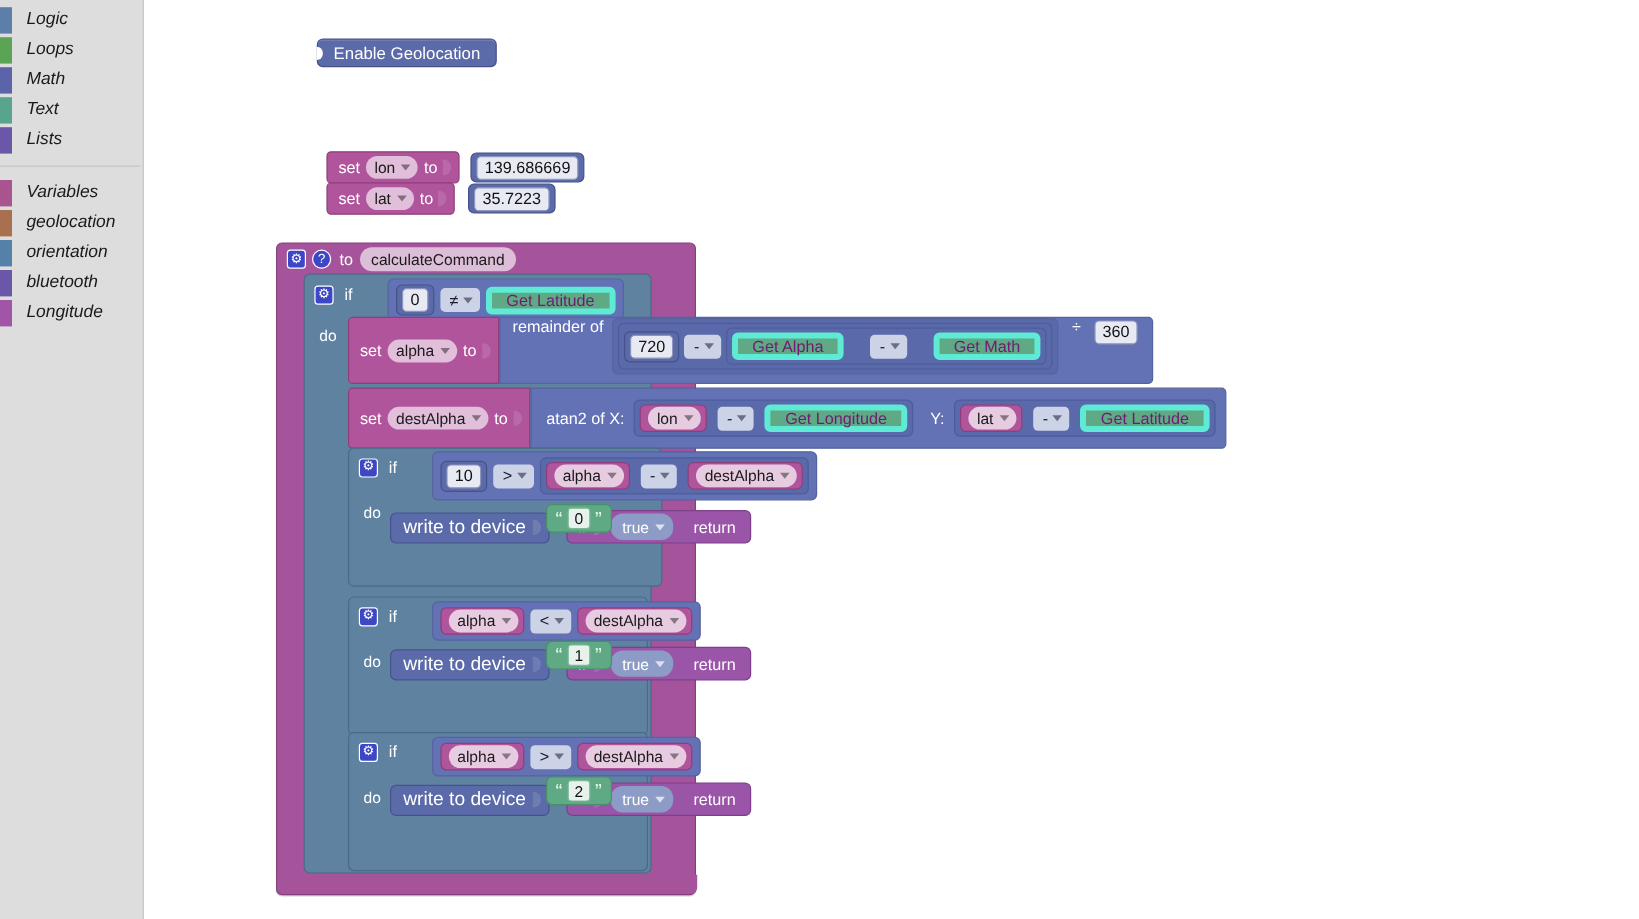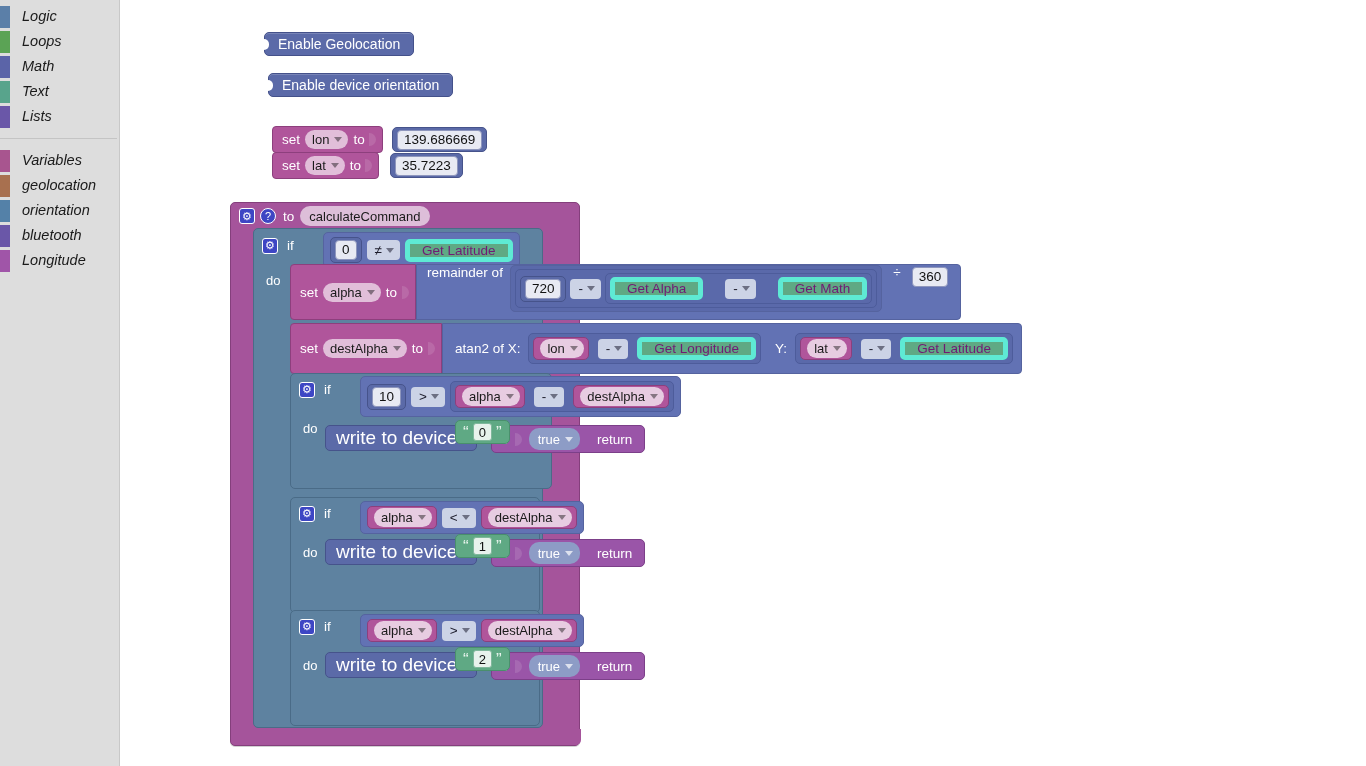--- a/index.html
+++ b/index.html
@@ -214,21 +214,21 @@
     color: #fff; font-size: 13.5px;
     cursor: pointer;
   }
   .write-blk {
     background: #5b6aa8;
     border: 1px solid #46538b;
     border-radius: 5px;
     height: 26px;
     display: inline-flex; align-items: center;
     padding: 0 6px 0 10px; gap: 6px;
-    color: #fff; font-size: 19px;
+    color: #fff; font-size: 16px;
     cursor: pointer;
   }
   .slot-notch {
     width: 7px; height: 13px;
     background: rgba(255,255,255,.12);
     border-radius: 0 7px 7px 0;
     display: inline-block;
   }
   .expr-wrap {
     display: inline-flex; align-items: center;
@@ -290,23 +290,20 @@
       <span class="tb-label">Longitude</span>
     </div>
   </div>
 
   <div id="workspace">
 
     <div class="cmd-block" style="position:absolute; left:144px; top:32px;">
       <span>Enable Geolocation</span>
     </div>
 
-    <div class="cmd-block" style="position:absolute; left:148px; top:73px;">
-      <span>Enable device orientation</span>
-    </div>
 
     <div style="position:absolute; left:152px; top:126px;">
 
       <div style="position:relative; display:flex; align-items:center;">
         <div class="set-block" style="height:27px;">
           <span class="plain-lbl">set</span>
           <span class="drop-field" style="margin:0 5px;">
             <span>lon</span>
             <span class="caret"></span>
           </span>

